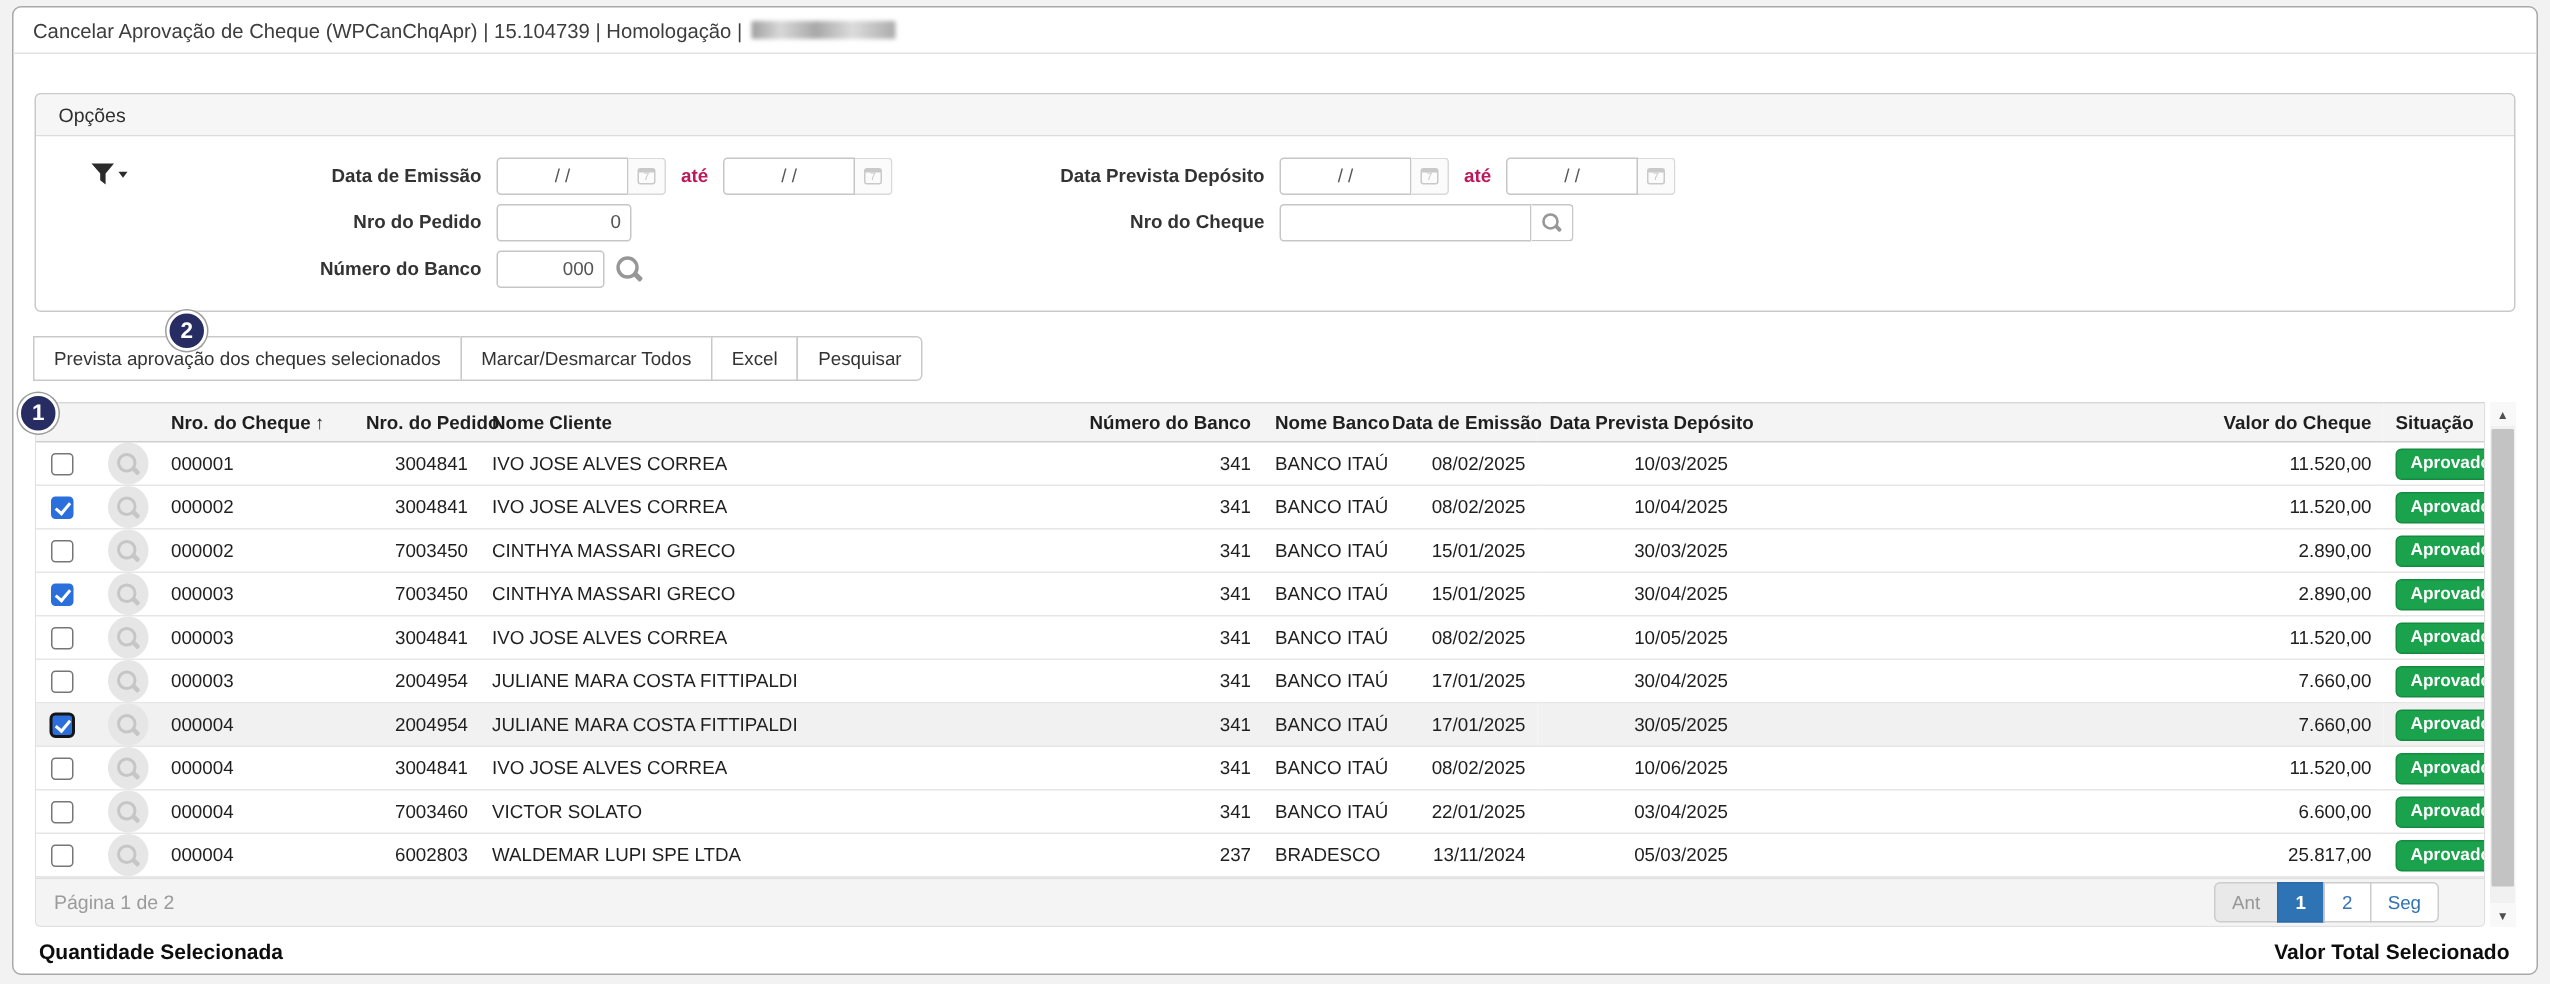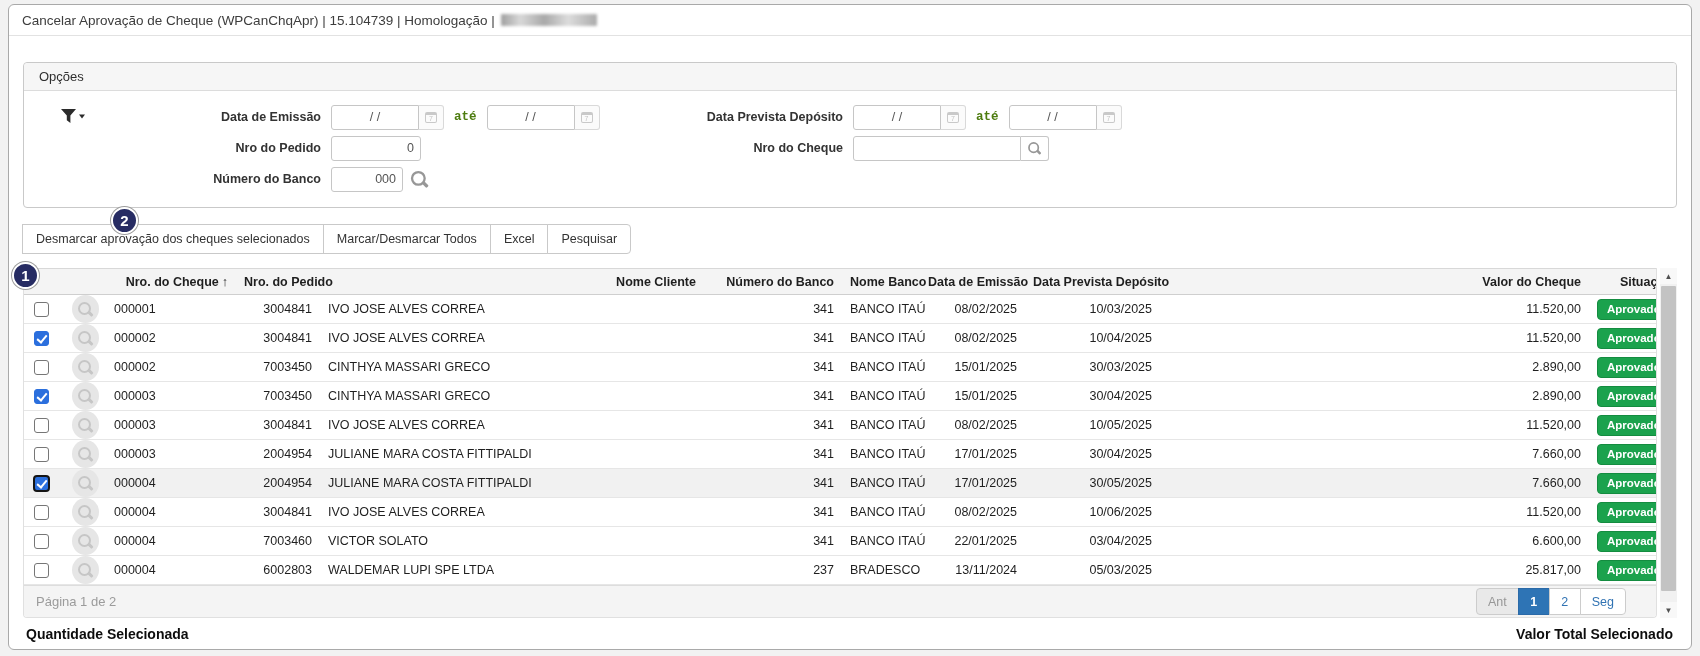--- a/index.html
+++ b/index.html
@@ -31,21 +31,21 @@
          color:#555; padding:0 6px; background:#fff; outline:none; }
   .inp.date { width:88px; text-align:center; border-radius:3px 0 0 3px; }
   .inp.num { text-align:right; }
   .inp.w-pedido { width:90px; }
   .inp.w-banco { width:72px; }
   .inp.cheque { width:168px; border-radius:3px 0 0 3px; }
   .cal-btn { width:25px; height:25px; border:1px solid #d9d9d9; border-left:none; border-radius:0 3px 3px 0;
              background:#fbfbfb; display:inline-flex; align-items:center; justify-content:center; }
   .cal-glyph { width:12px; height:11px; border:1px solid #c9c9c9; border-top-width:3px; border-radius:2px; position:relative; }
   .cal-glyph::after { content:"7"; position:absolute; font-size:7px; color:#c4c4c4; left:3px; top:0; }
-  .ate { font-weight:bold; font-size:12.5px; color:#4d7c0f; margin:0 10px;font-family:Liberation Mono, monospace; }
+  .ate { font-weight:bold; font-size:12.5px; color:#be185d; margin:0 10px; }
   .mag { display:inline-block; position:relative; width:17px; height:17px; }
   .mag::before { content:""; position:absolute; left:1px; top:1px; width:9px; height:9px;
                  border:2px solid #979797; border-radius:50%; }
   .mag::after { content:""; position:absolute; width:2.5px; height:6px; background:#979797;
                 transform:rotate(-45deg); left:12px; top:10px; border-radius:1px; }
   .mag-big { transform:scale(1.15); margin-left:8px; }
   .search-btn { width:28px; height:25px; border:1px solid #c6c6c6; border-left:none; border-radius:0 3px 3px 0;
                 background:#fff; display:inline-flex; align-items:center; justify-content:center; }
   .search-btn .mag { transform:scale(.85); }
 
@@ -59,21 +59,21 @@
                border:2px solid #fff; box-shadow:0 0 0 1px #9d9d9d; font-weight:bold; font-size:15px;
                display:flex; align-items:center; justify-content:center; z-index:9; }
   .badge-2 { left:88px; top:-17px; }
   .badge-1 { left:-11px; top:-6px; }
 
   
   .grid-wrap { position:relative; margin-top:14px; display:flex; align-items:stretch; }
   .grid-main { flex:1; border:1px solid #e0e0e0; border-top:none; border-radius:0 0 4px 4px; overflow:hidden; }
   table { width:100%; border-collapse:collapse; table-layout:fixed; }
   th { background:#f4f4f4; border-top:1px solid #d8d8d8; border-bottom:1px solid #cfcfcf; font-size:12.5px;
-       font-weight:bold; color:#1f1f1f; padding:5px 8px; text-align:right; white-space:nowrap; height:26px; overflow:visible; }
+       font-weight:bold; color:#1f1f1f; padding:5px 8px; text-align:left; white-space:nowrap; height:26px; overflow:visible; }
   td { border-bottom:1px solid #e6e6e6; font-size:12.5px; color:#1f1f1f; padding:0 8px; height:29px;
        white-space:nowrap; background:#fff; }
   .ta-r { text-align:right; }
   .td-c { text-align:left; padding-left:10px; }
   tr.focused td { background:#f1f1f1; }
   .sort-arrow { font-weight:bold; margin-left:3px; }
   .cb { appearance:none; -webkit-appearance:none; width:15px; height:15px; border:1.5px solid #767676;
         border-radius:3px; background:#fff; margin:0; position:relative; cursor:pointer; vertical-align:middle; }
   .cb:checked { background:#2b6fdd; border-color:#2b6fdd; }
   .cb:checked::after { content:""; position:absolute; left:4px; top:1px; width:4px; height:8px;
@@ -176,21 +176,21 @@
                   <span class="mag"></span>
                 </span>
             </div>
           </div>
         </div>
       </div>
     </div>
 
     <div class="toolbar">
       <div class="num-badge badge-2">2</div>
-      <button class="btn">Desmarcar aprovação dos cheques selecionados</button>
+      <button class="btn">Prevista aprovação dos cheques selecionados</button>
       <button class="btn">Marcar/Desmarcar Todos</button>
       <button class="btn">Excel</button>
       <button class="btn">Pesquisar</button>
     </div>
 
     <div class="grid-wrap">
       <div class="num-badge badge-1">1</div>
       <div class="grid-main">
         <table>
           <colgroup>

